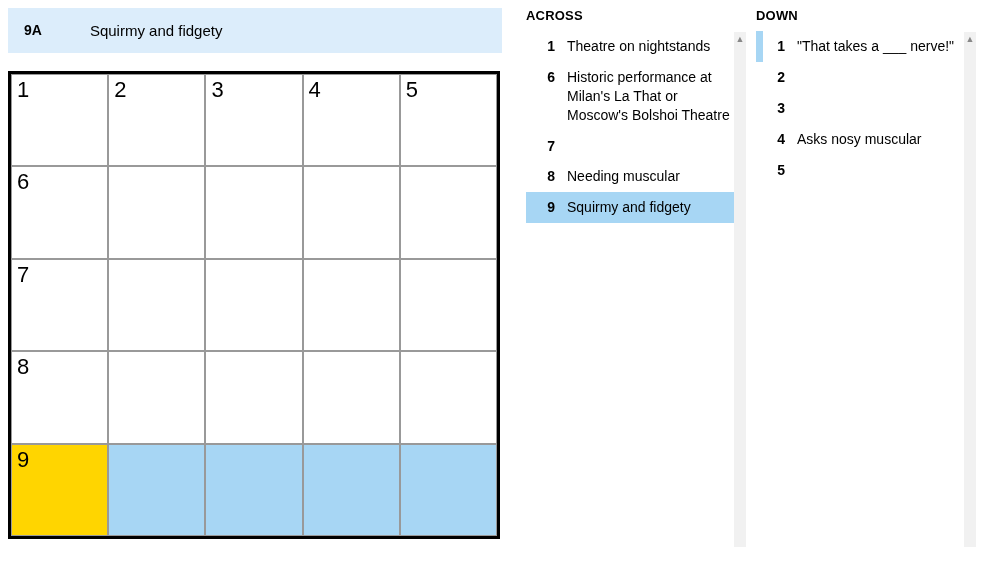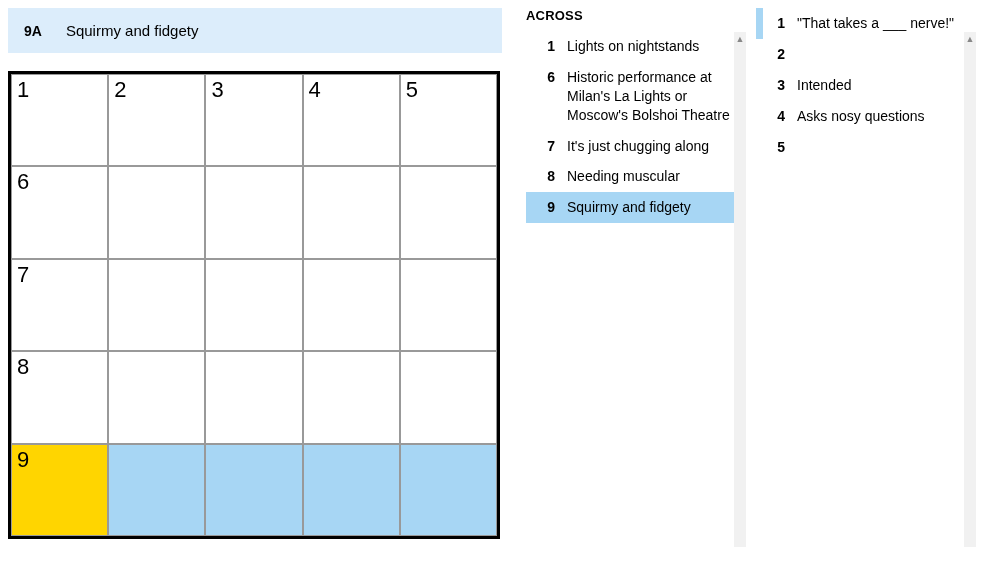--- a/index.html
+++ b/index.html
@@ -15,21 +15,21 @@
     gap: 24px;
   }
   .left-panel {
     width: 500px;
   }
   .current-clue-bar {
     background: #dcedfb;
     padding: 14px 16px;
     margin-bottom: 18px;
     display: flex;
-    align-items: center;
+    gap: 24px;
   }
   .current-clue-num {
     font-weight: 700;
     font-size: 14px;
     margin-right: 24px;
   }
   .current-clue-text {
     font-size: 15px;
   }
   .grid {
@@ -177,62 +177,61 @@
       </div>
   </div>
 
   <div class="clue-columns">
 
     <div class="clue-col">
       <div class="clue-header">ACROSS</div>
       <ul class="clue-list" id="across-list">
           <li class="clue-item">
             <span class="clue-num">1</span>
-            <span class="clue-text">Lights on nightstands</span>
+            <span class="clue-text">Theatre on nightstands</span>
           </li>
           <li class="clue-item">
             <span class="clue-num">6</span>
-            <span class="clue-text">Historic performance at Milan's La Lights or Moscow's Bolshoi Theatre</span>
+            <span class="clue-text">Historic performance at Milan's La That or Moscow's Bolshoi Theatre</span>
           </li>
           <li class="clue-item">
             <span class="clue-num">7</span>
-            <span class="clue-text">It's just chugging along</span>
           </li>
           <li class="clue-item">
             <span class="clue-num">8</span>
             <span class="clue-text">Needing muscular</span>
           </li>
           <li class="clue-item active">
             <span class="clue-num">9</span>
             <span class="clue-text">Squirmy and fidgety</span>
           </li>
         </ul>
       <div class="scrollbar-track">
         <div class="scroll-arrow">▲</div>
         <div style="flex:1"></div>
         <div class="scroll-arrow" style="position:absolute;bottom:0">▼</div>
       </div>
     </div>
 
     <div class="clue-col">
+      <div class="clue-header">DOWN</div>
       <ul class="clue-list" id="down-list">
           <li class="clue-item cross-ref">
             <span class="clue-num">1</span>
             <span class="clue-text">"That takes a ___ nerve!"</span>
           </li>
           <li class="clue-item">
             <span class="clue-num">2</span>
           </li>
           <li class="clue-item">
             <span class="clue-num">3</span>
-            <span class="clue-text">Intended</span>
           </li>
           <li class="clue-item">
             <span class="clue-num">4</span>
-            <span class="clue-text">Asks nosy questions</span>
+            <span class="clue-text">Asks nosy muscular</span>
           </li>
           <li class="clue-item">
             <span class="clue-num">5</span>
           </li>
         </ul>
       <div class="scrollbar-track">
         <div class="scroll-arrow">▲</div>
         <div class="scroll-arrow" style="position:absolute;bottom:0">▼</div>
       </div>
     </div>

